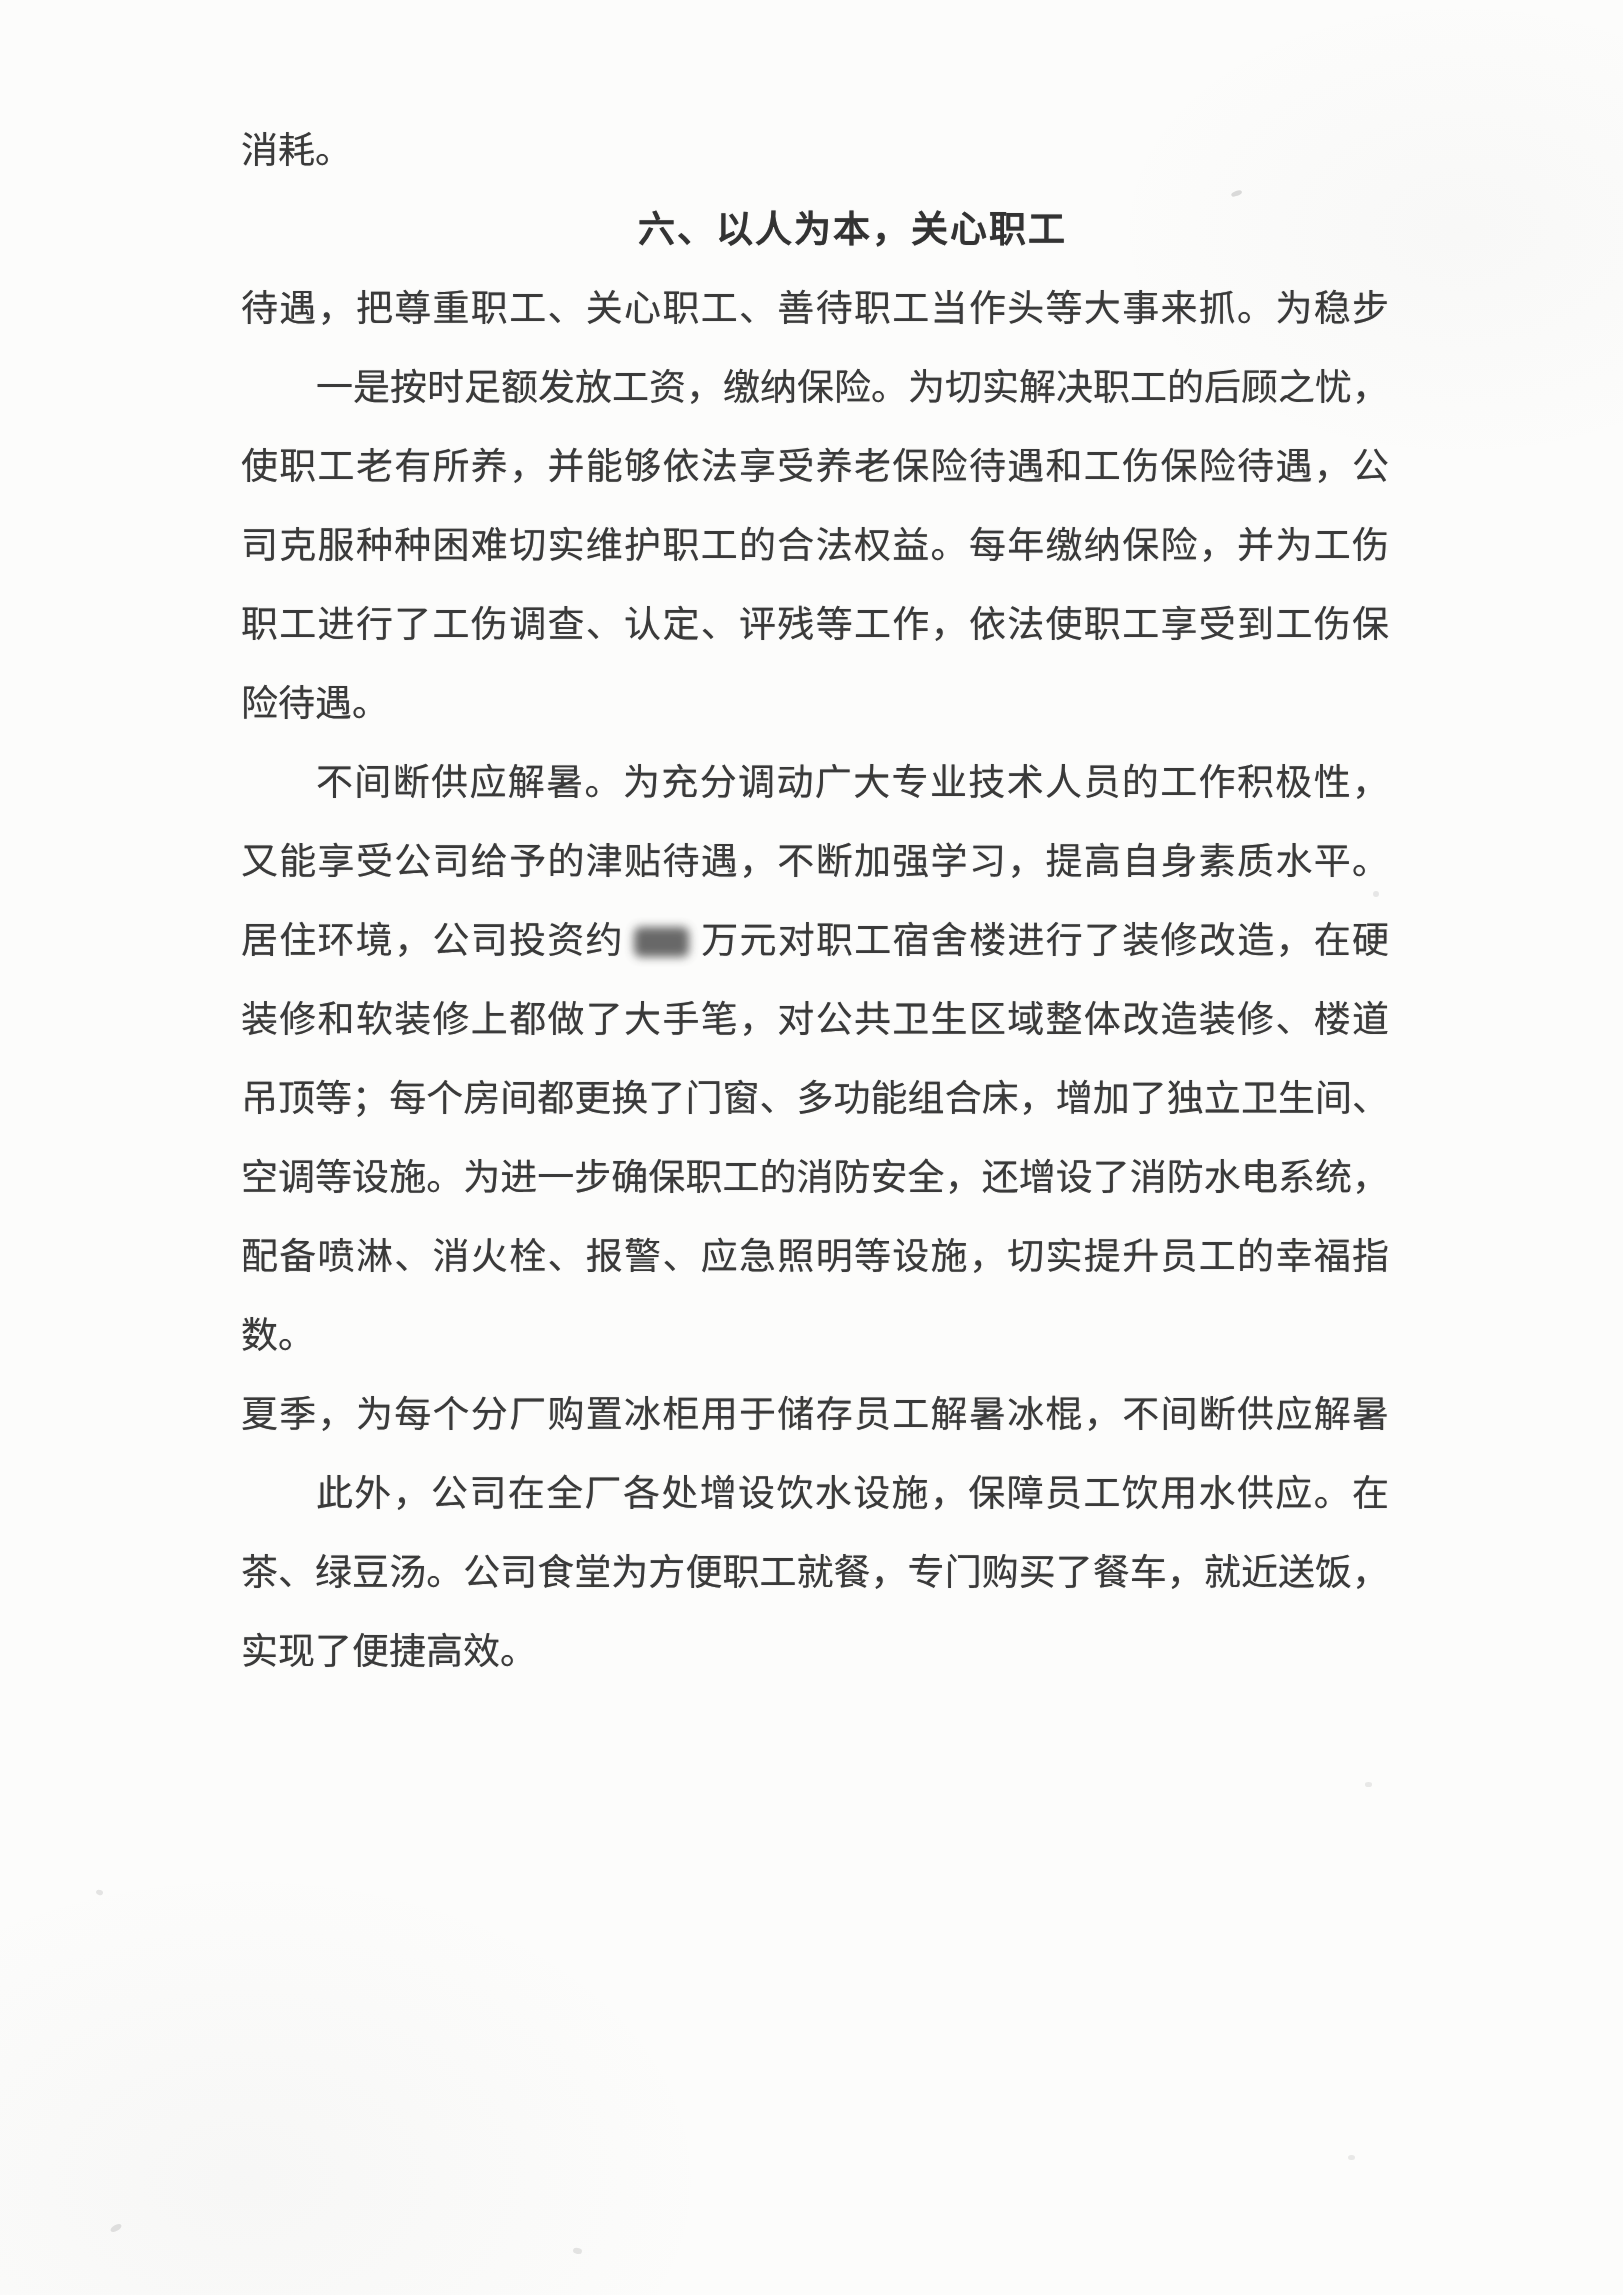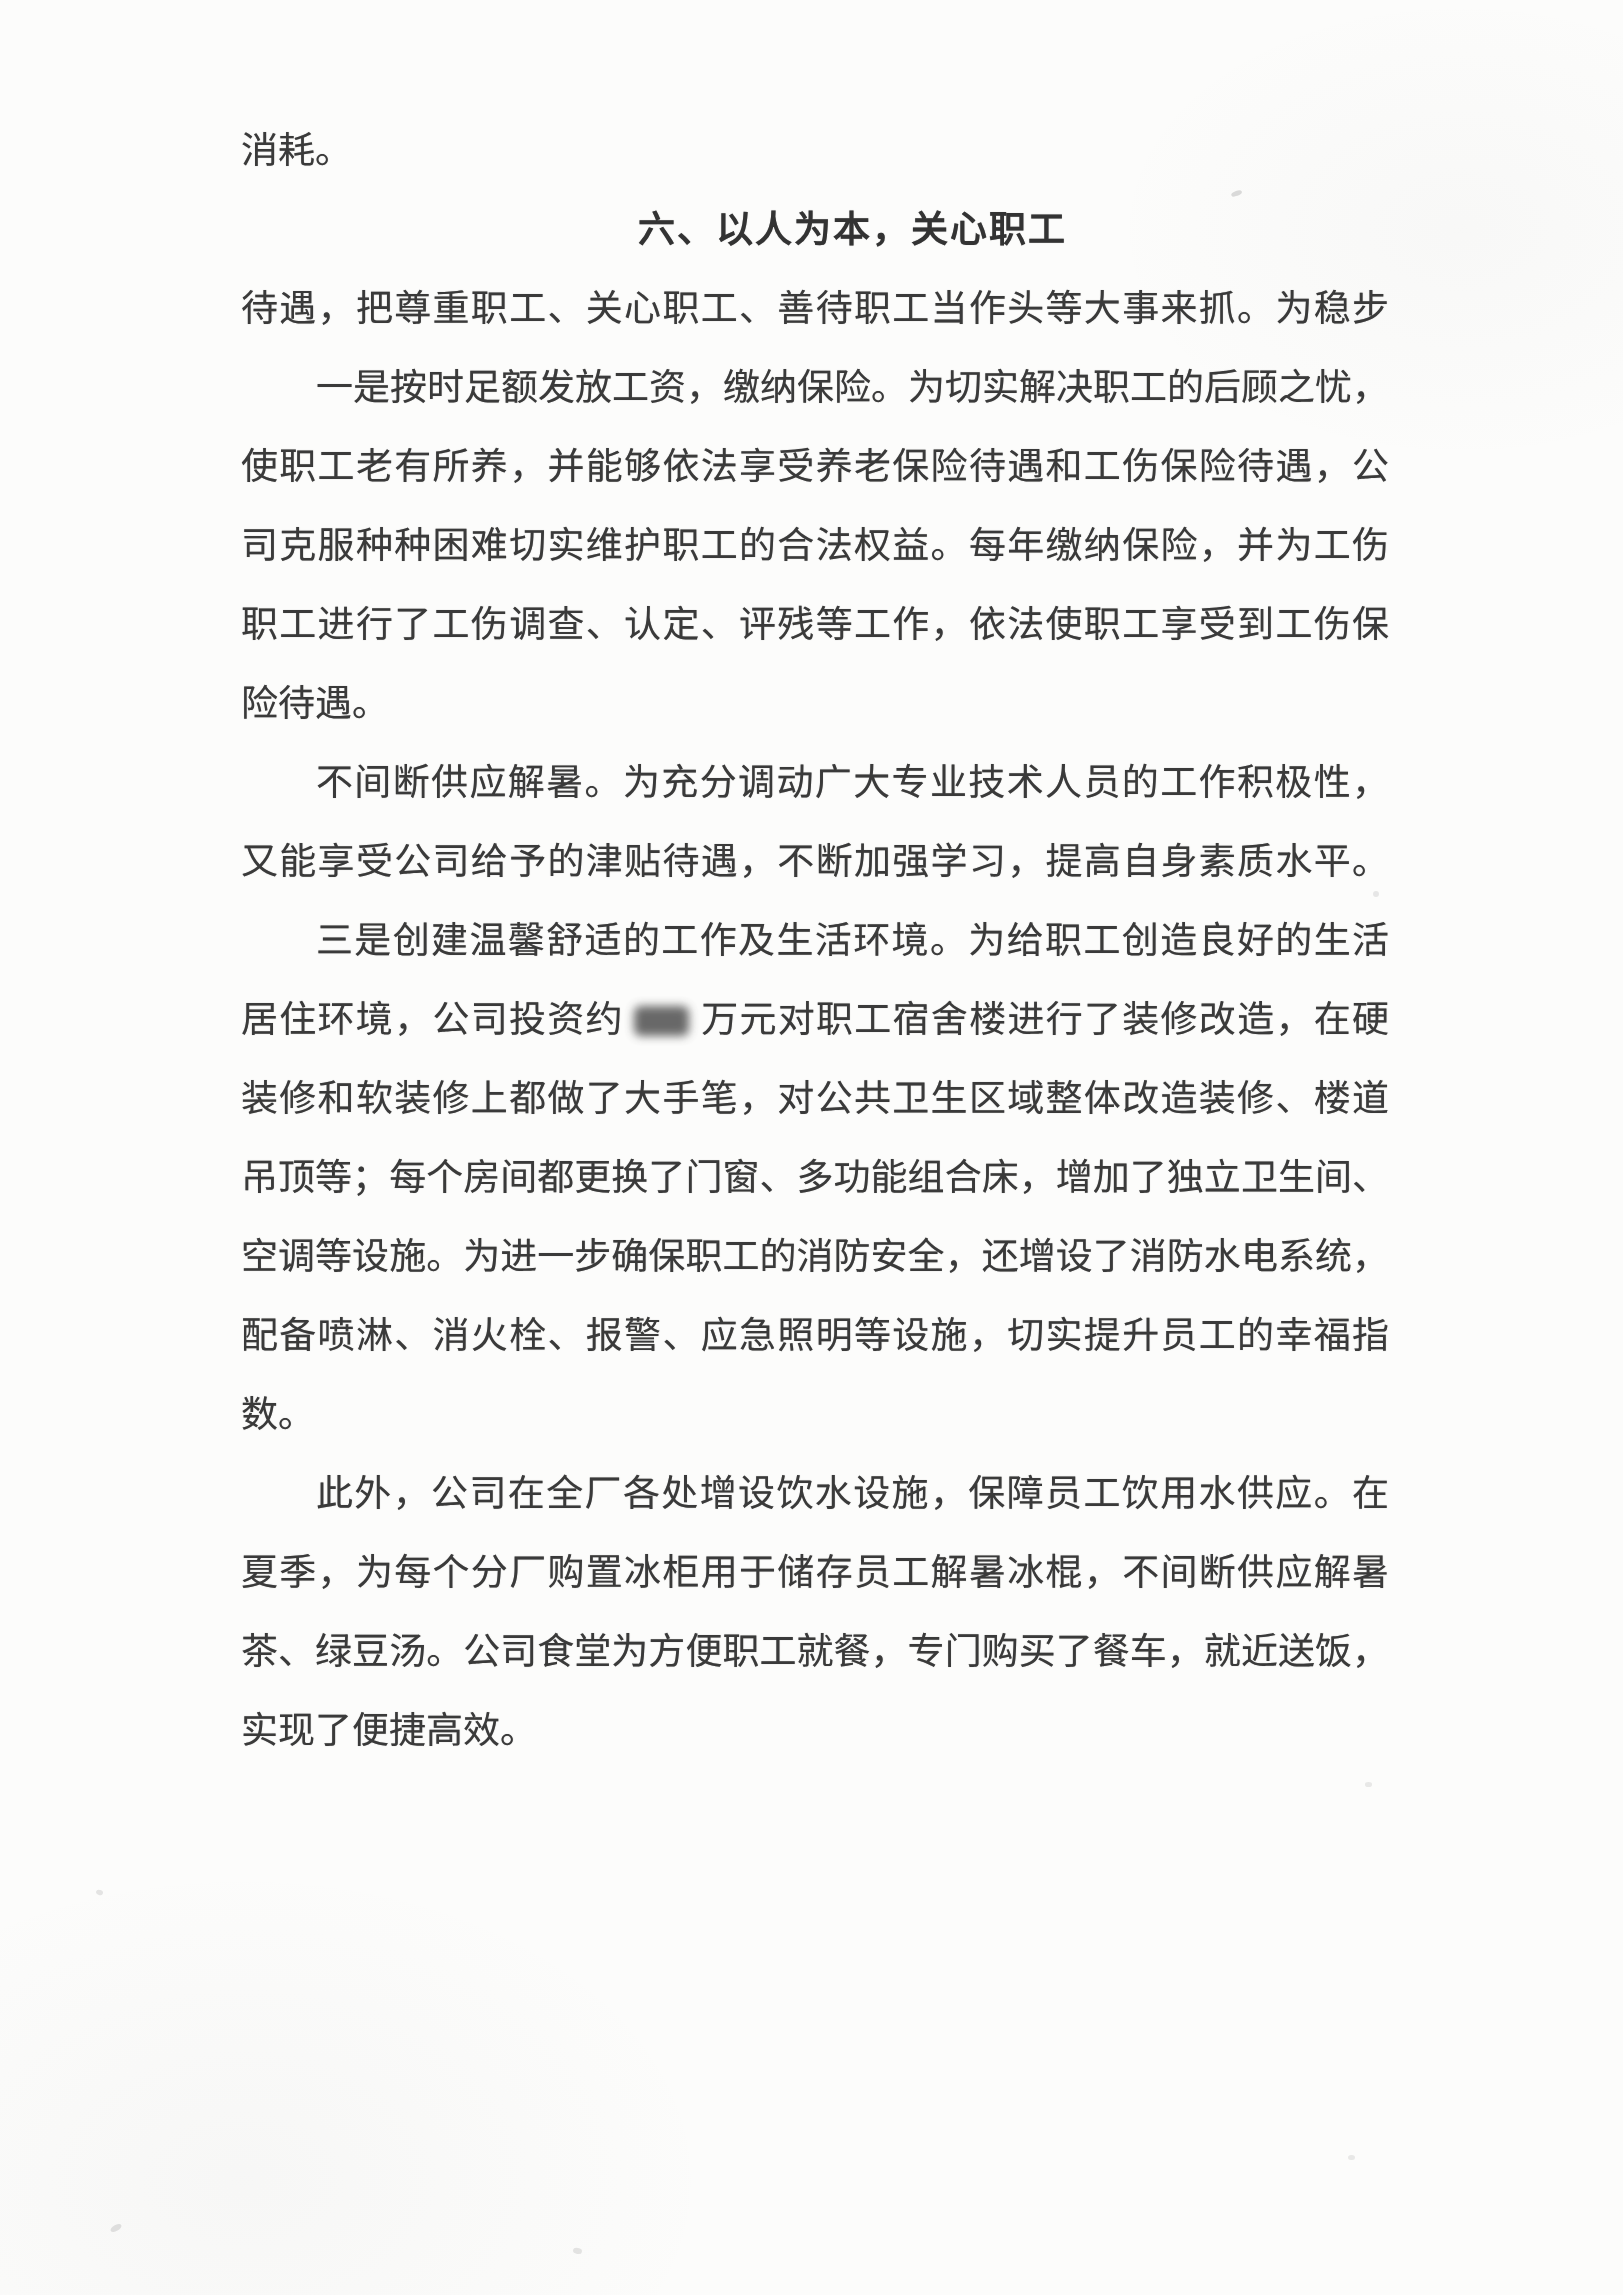--- a/index.html
+++ b/index.html
@@ -55,31 +55,30 @@
     <div class="line">消耗。</div>
     <div class="line indent heading">六、以人为本，关心职工</div>
     <div class="line just">待遇，把尊重职工、关心职工、善待职工当作头等大事来抓。为稳步</div>
     <div class="line indent just">一是按时足额发放工资，缴纳保险。为切实解决职工的后顾之忧，</div>
     <div class="line just">使职工老有所养，并能够依法享受养老保险待遇和工伤保险待遇，公</div>
     <div class="line just">司克服种种困难切实维护职工的合法权益。每年缴纳保险，并为工伤</div>
     <div class="line just">职工进行了工伤调查、认定、评残等工作，依法使职工享受到工伤保</div>
     <div class="line">险待遇。</div>
     <div class="line indent just">不间断供应解暑。为充分调动广大专业技术人员的工作积极性，</div>
     <div class="line just">又能享受公司给予的津贴待遇，不断加强学习，提高自身素质水平。</div>
-    <div class="line indent just">三是创建温馨舒适的工作及生活环境。为给职工创造良好的生活</div>
     <div class="line just">
       <span>居住环境，公司投资约</span><span class="redact"></span><span>万元对职工宿舍楼进行了装修改造，在硬</span>
     </div>
     <div class="line just">装修和软装修上都做了大手笔，对公共卫生区域整体改造装修、楼道</div>
     <div class="line just">吊顶等；每个房间都更换了门窗、多功能组合床，增加了独立卫生间、</div>
     <div class="line just">空调等设施。为进一步确保职工的消防安全，还增设了消防水电系统，</div>
     <div class="line just">配备喷淋、消火栓、报警、应急照明等设施，切实提升员工的幸福指</div>
     <div class="line">数。</div>
+    <div class="line just">夏季，为每个分厂购置冰柜用于储存员工解暑冰棍，不间断供应解暑</div>
     <div class="line indent just">此外，公司在全厂各处增设饮水设施，保障员工饮用水供应。在</div>
-    <div class="line just">夏季，为每个分厂购置冰柜用于储存员工解暑冰棍，不间断供应解暑</div>
     <div class="line just">茶、绿豆汤。公司食堂为方便职工就餐，专门购买了餐车，就近送饭，</div>
     <div class="line">实现了便捷高效。</div>
   </div>
 
   <div class="speck" style="left:1231px;top:191px;width:10.5px;height:4.6px;opacity:.35;transform:rotate(-20deg);"></div>
   <div class="speck" style="left:1373px;top:891px;width:5.9px;height:5.9px;opacity:.22;"></div>
   <div class="speck" style="left:96px;top:1890px;width:7.2px;height:5.2px;opacity:.25;transform:rotate(15deg);"></div>
   <div class="speck" style="left:1365px;top:1782px;width:6.5px;height:4.6px;opacity:.2;"></div>
   <div class="speck" style="left:110px;top:2225px;width:11.8px;height:5.9px;opacity:.28;transform:rotate(-30deg);"></div>
   <div class="speck" style="left:573px;top:2248px;width:9.2px;height:5.9px;opacity:.25;transform:rotate(10deg);"></div>

